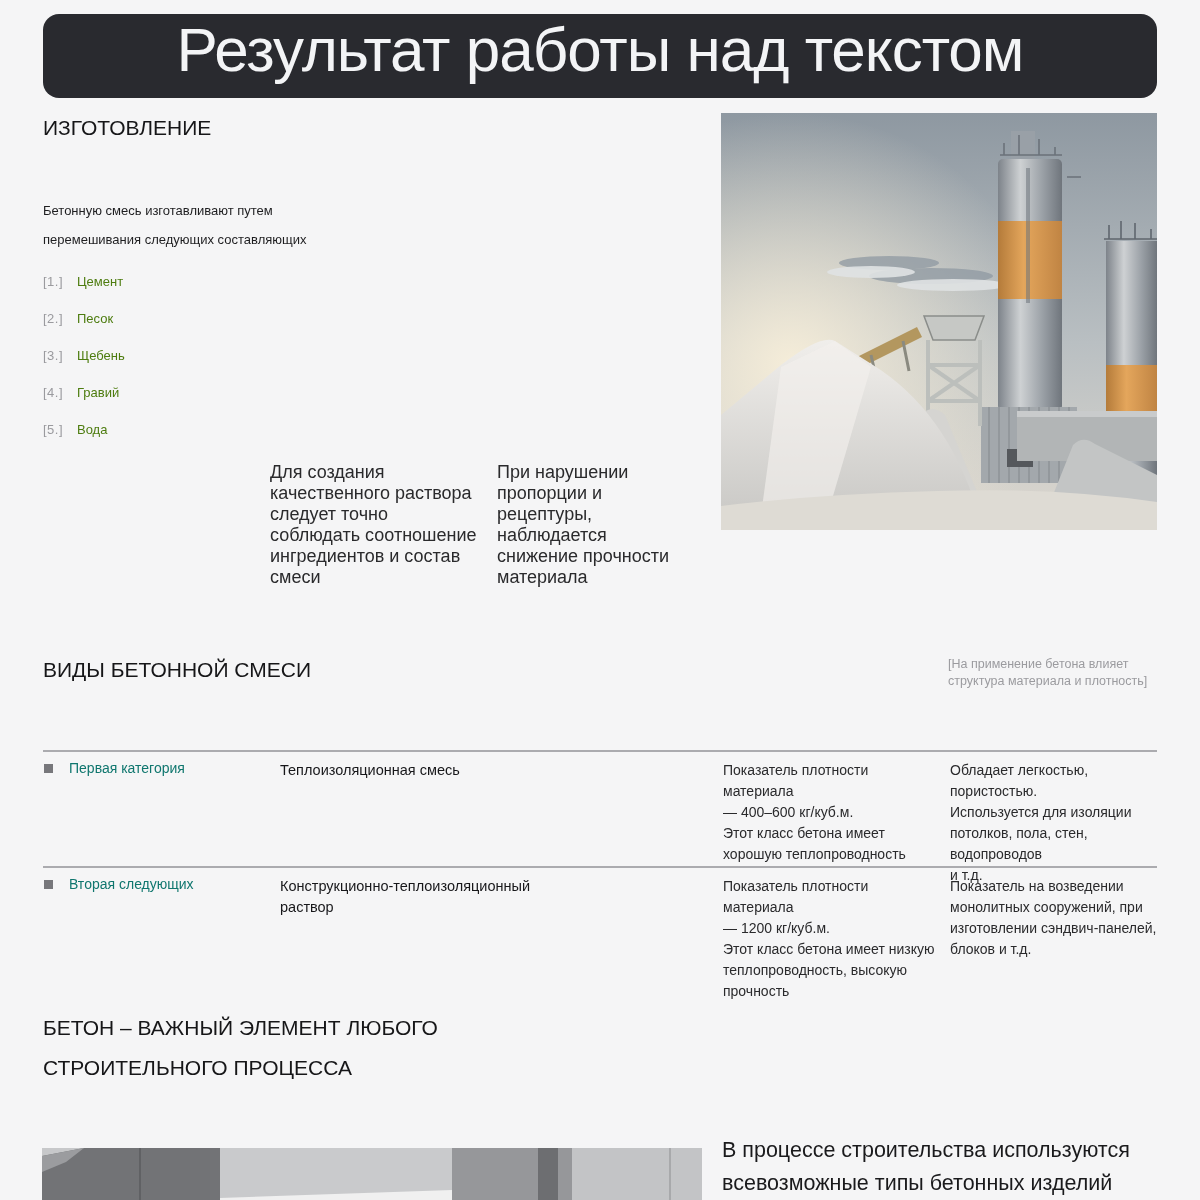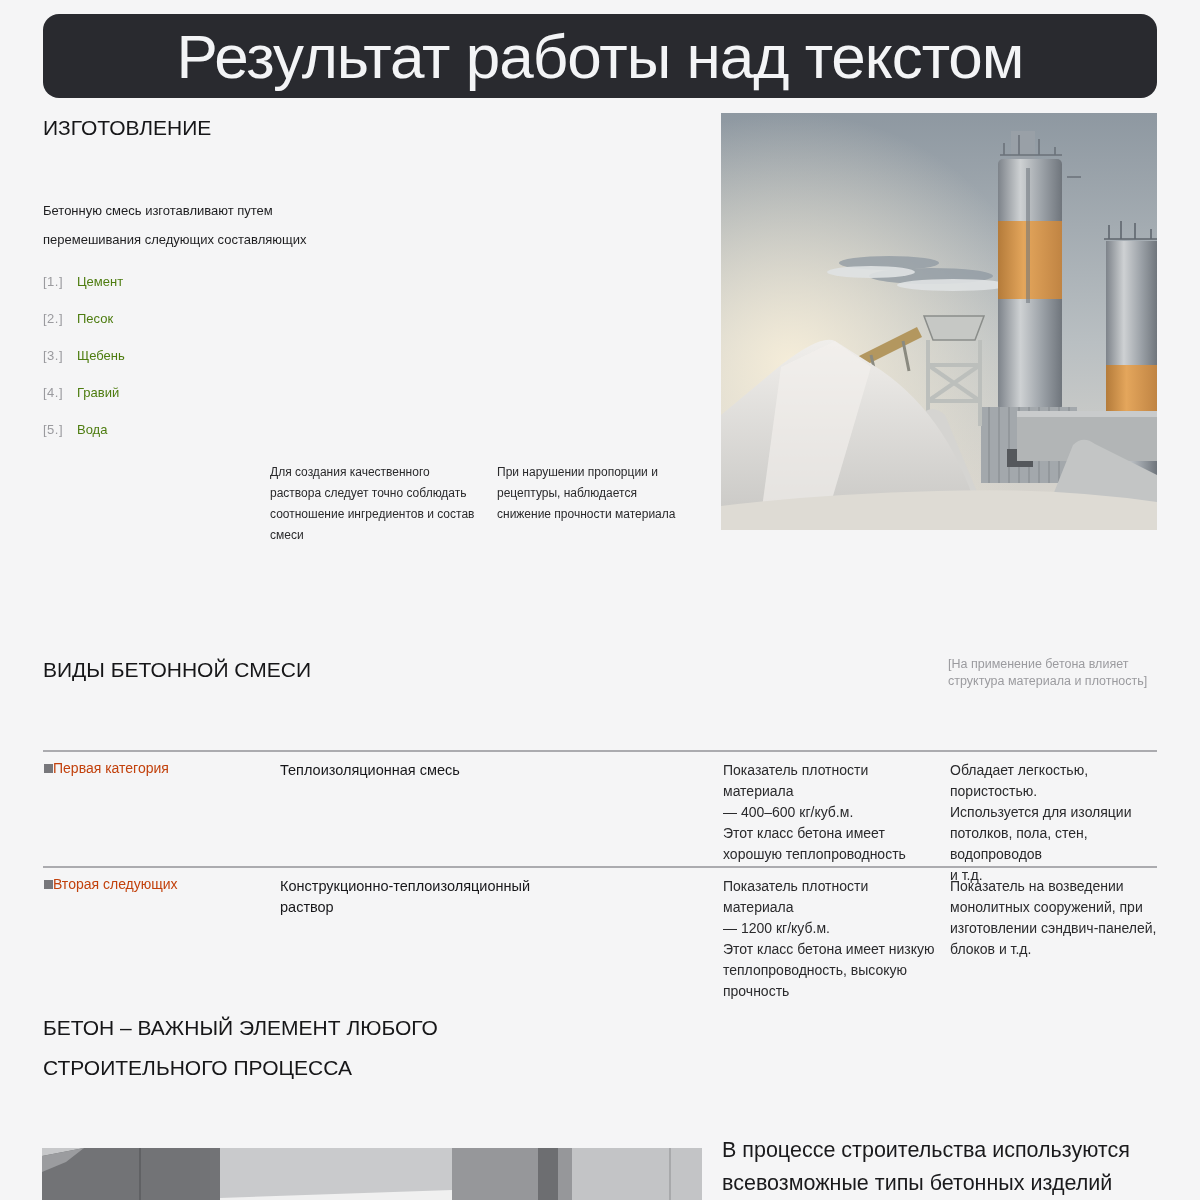--- a/index.html
+++ b/index.html
@@ -10,21 +10,21 @@
     color:#1b1b1d;
     position:relative;
     overflow:hidden;
   }
   .page{position:absolute;inset:0;width:1200px;height:1200px;}
 
   
   .topbar{
     position:absolute;left:43px;top:14px;width:1114px;height:84px;
     background:#292a2f;border-radius:16px;
-    display:flex;align-items:center;justify-content:center;
+    display:flex;justify-content:center;
   }
   .topbar h1{
     margin:0;font-size:62px;font-weight:400;letter-spacing:-1px;
     color:#f3f4f6;white-space:nowrap;
   }
 
   
   .sec-title{
     position:absolute;margin:0;
     font-size:21px;font-weight:400;line-height:40px;
@@ -43,21 +43,21 @@
     display:flex;align-items:baseline;height:37px;
   }
   .ingredients .num{
     width:34px;font-size:13px;color:#9a9a9e;letter-spacing:0.5px;
   }
   .ingredients .lbl{
     font-size:13px;font-weight:500;color:#4d7c0f;
   }
   .mini-note{
     position:absolute;top:462px;margin:0;
-    font-size:12px;line-height:21px;color:#2a2a2c;
+    font-size:18px;line-height:21px;color:#2a2a2c;
   }
   .mini-note.a{left:270px;width:208px;}
   .mini-note.b{left:497px;width:195px;}
 
   .plant-photo{
     position:absolute;left:721px;top:113px;width:436px;height:417px;margin:0;
     overflow:hidden;
   }
   .plant-photo svg{display:block;width:100%;height:100%;}
 
@@ -65,22 +65,22 @@
   .side-note{
     position:absolute;left:948px;top:656px;margin:0;width:220px;
     font-size:12.5px;line-height:17px;color:#9b9b9f;white-space:pre-line;
   }
   .rule{
     position:absolute;left:43px;width:1114px;height:2px;background:#ababaf;
   }
   .trow{position:absolute;left:0;top:0;width:1200px;}
   .cell{position:absolute;margin:0;font-size:14px;line-height:21px;color:#2a2a2c;white-space:pre-line;}
   .cell.cat{
-    left:44px;display:flex;align-items:center;
-    font-size:14px;color:#c2410c;white-space:nowrap;
+    left:44px;display:flex;align-items:center;gap:16px;
+    font-size:14px;color:#0f766e;white-space:nowrap;
   }
   .sq{width:9px;height:9px;background:#77777b;display:inline-block;flex:0 0 auto;}
   .cell.name{left:280px;width:260px;font-size:14.5px;font-weight:500;color:#17171a;}
   .cell.density{left:723px;width:215px;}
   .cell.usage{left:950px;width:212px;}
 
   
   .blocks-photo{
     position:absolute;left:42px;top:1148px;width:660px;height:60px;margin:0;overflow:hidden;
   }

